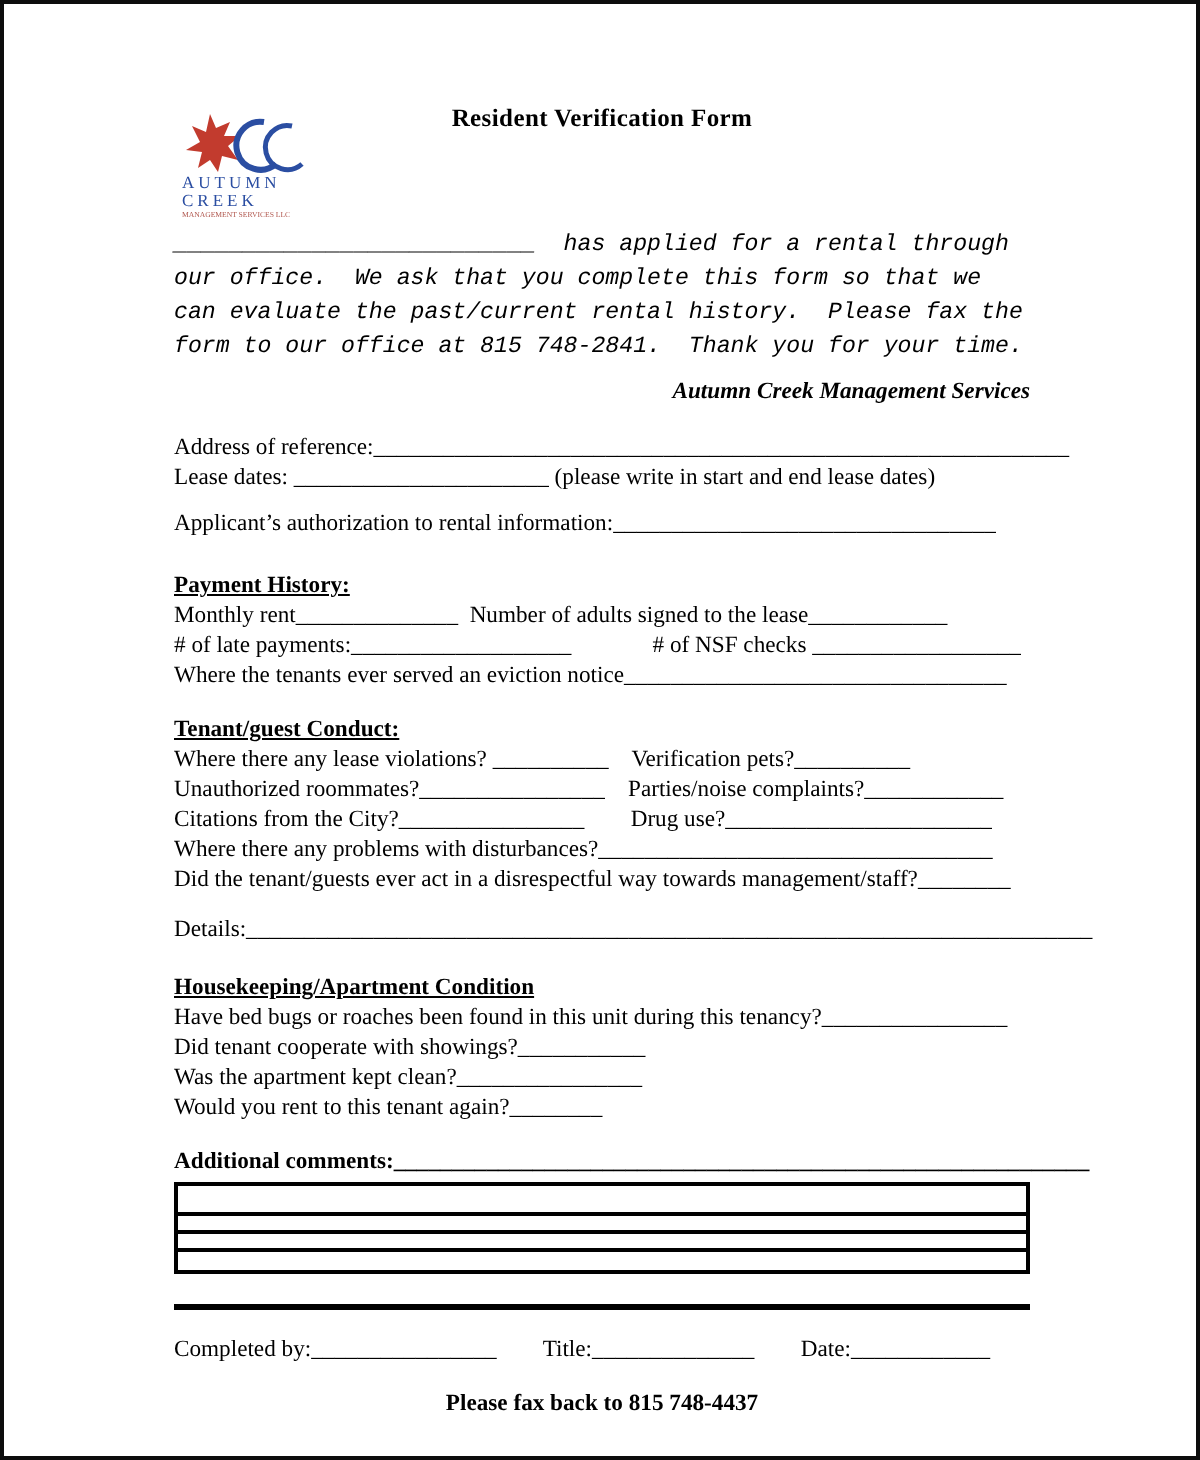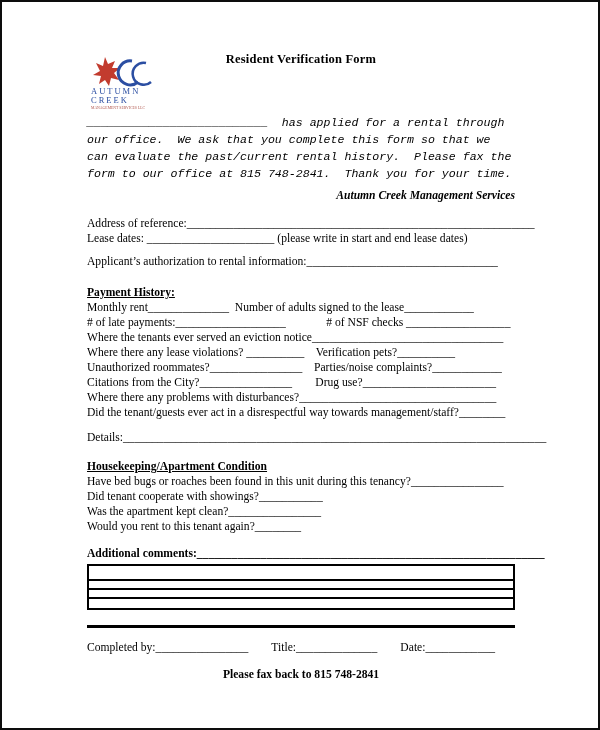--- a/index.html
+++ b/index.html
@@ -60,20 +60,21 @@
 
     <div class="line mt14">Address of reference:____________________________________________________________</div>
     <div class="line">Lease dates: ______________________ (please write in start and end lease dates)</div>
     <div class="line mt8">Applicant’s authorization to rental information:_________________________________</div>
 
     <div class="line sec-heading mt16">Payment History:</div>
     <div class="line">Monthly rent______________  Number of adults signed to the lease____________</div>
     <div class="line"># of late payments:___________________              # of NSF checks __________________</div>
     <div class="line">Where the tenants ever served an eviction notice_________________________________</div>
 
+    <div class="line sec-heading mt12">Tenant/guest Conduct:</div>
     <div class="line">Where there any lease violations? __________    Verification pets?__________</div>
     <div class="line">Unauthorized roommates?________________    Parties/noise complaints?____________</div>
     <div class="line">Citations from the City?________________        Drug use?_______________________</div>
     <div class="line">Where there any problems with disturbances?__________________________________</div>
     <div class="line">Did the tenant/guests ever act in a disrespectful way towards management/staff?________</div>
 
     <div class="line mt10">Details:_________________________________________________________________________</div>
 
     <div class="line sec-heading mt14">Housekeeping/Apartment Condition</div>
     <div class="line">Have bed bugs or roaches been found in this unit during this tenancy?________________</div>
@@ -87,16 +88,16 @@
       <div class="comments-row r1"></div>
       <div class="comments-row r2"></div>
       <div class="comments-row r3"></div>
       <div class="comments-row r4"></div>
     </div>
 
     <div class="thick-rule"></div>
 
     <div class="line mt12">Completed by:________________        Title:______________        Date:____________</div>
 
-    <div class="fax-note">Please fax back to 815 748-2841</div>
+    <div class="fax-note">Please fax back to 815 748-4437</div>
 
   </div>
 </div>
 
 </body></html>

